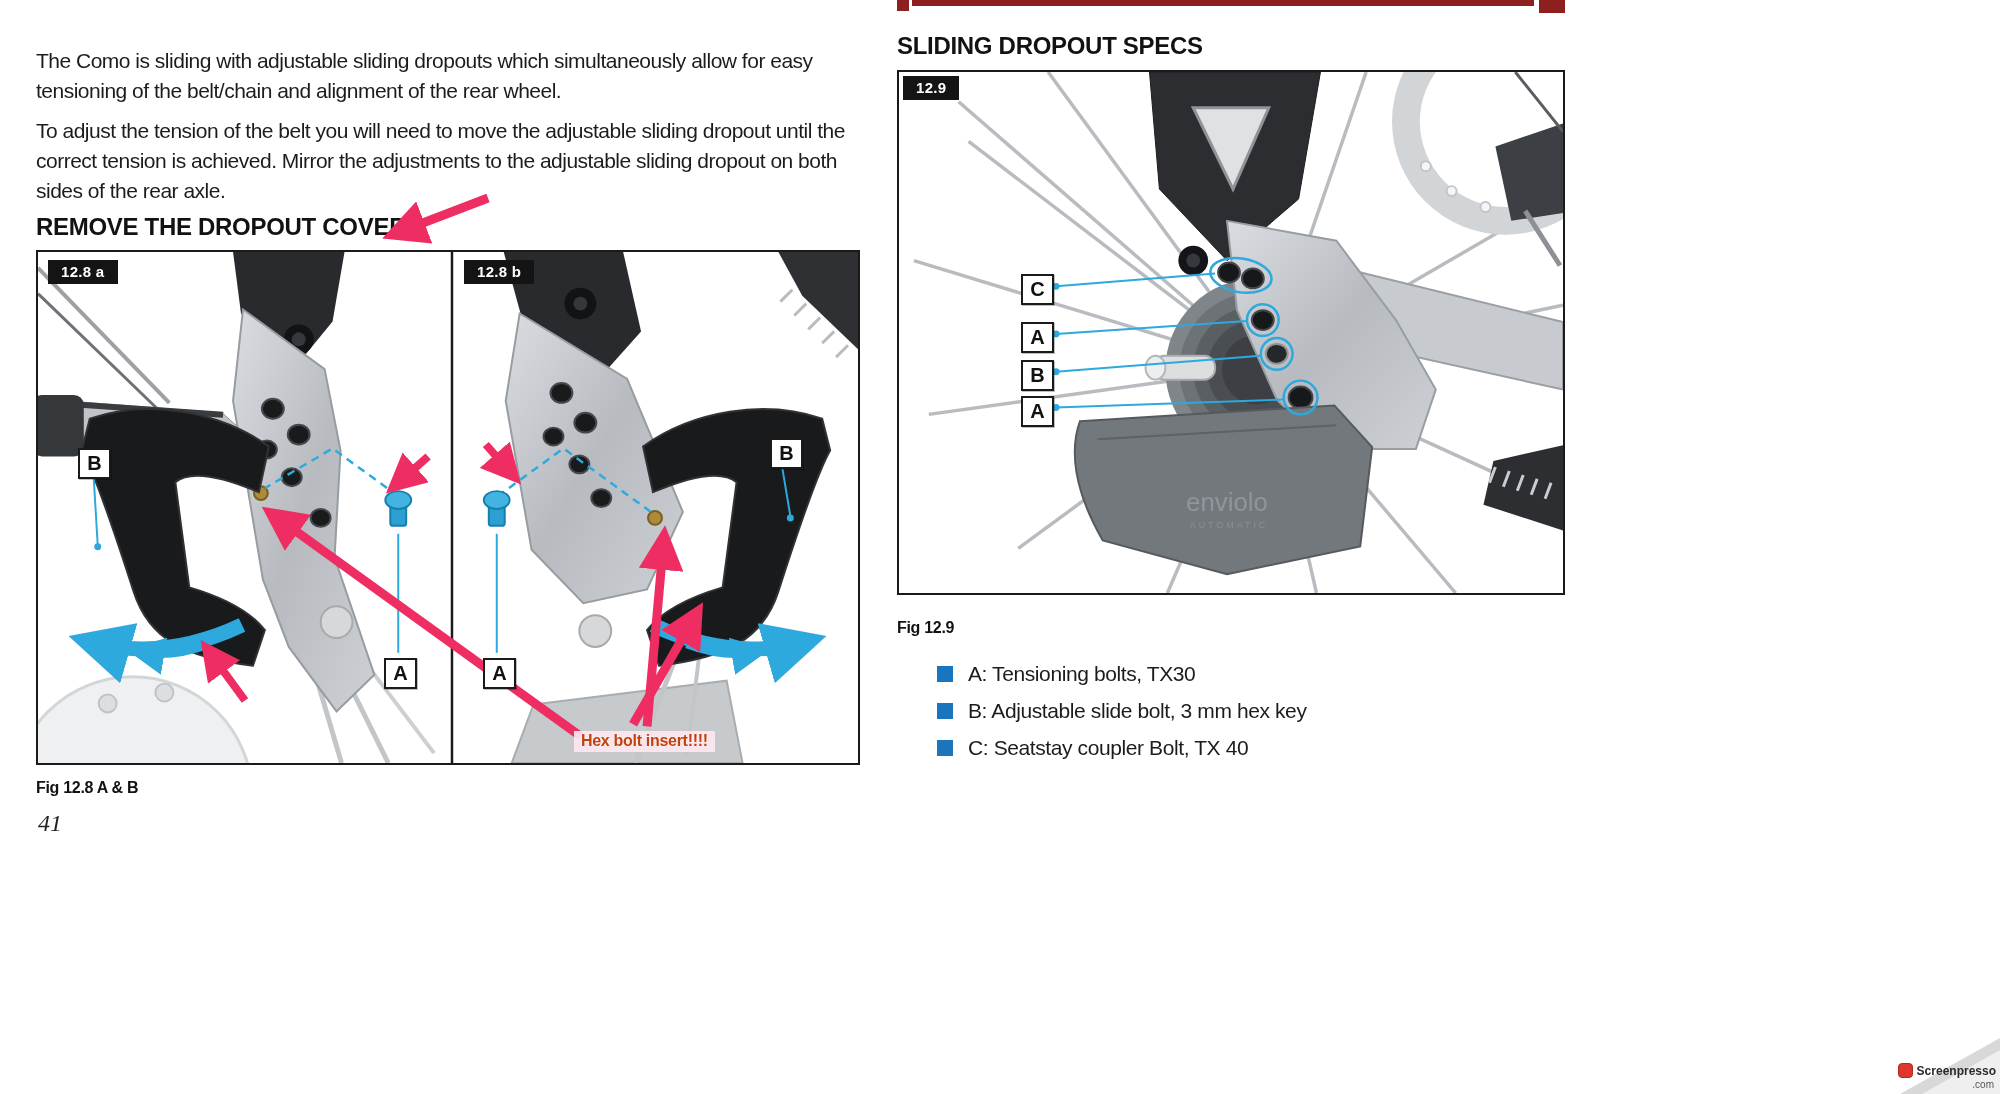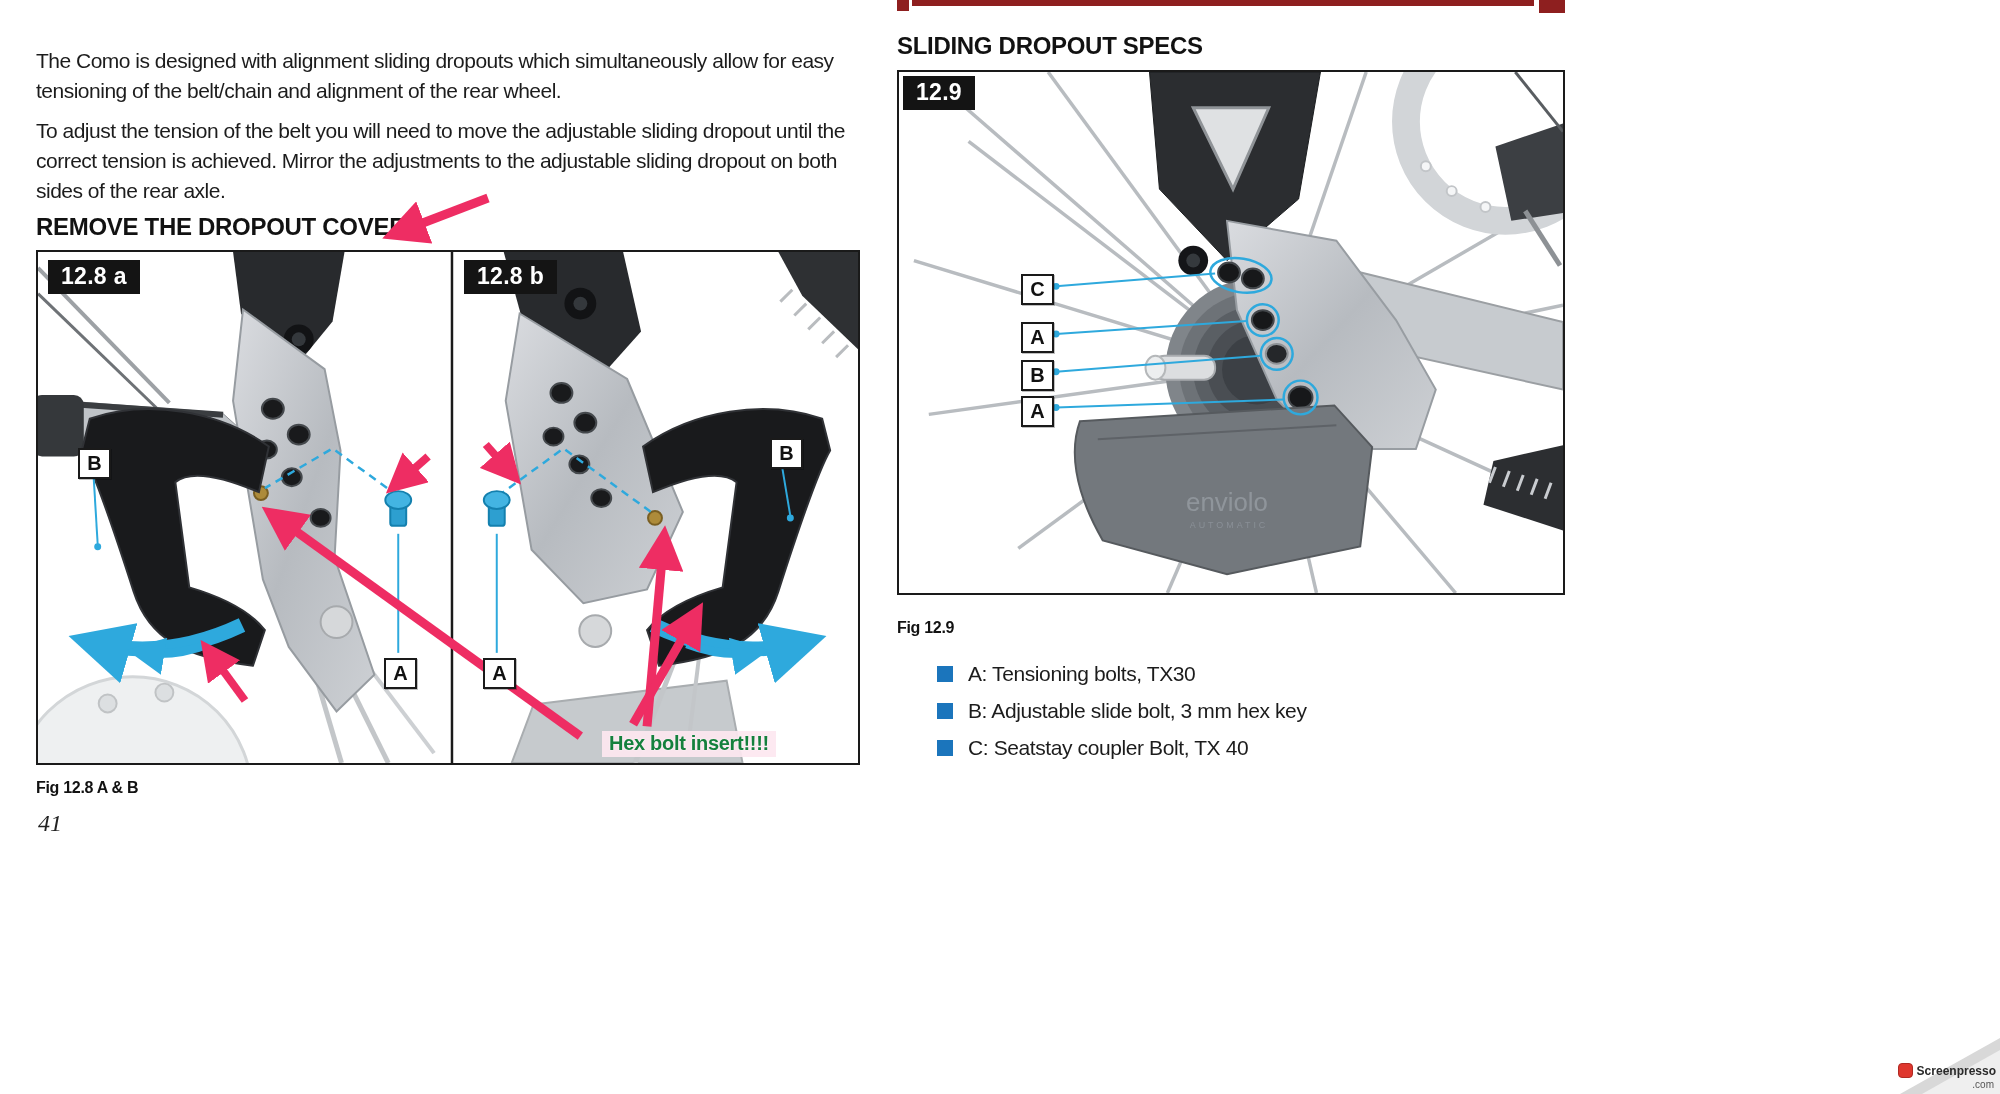--- a/index.html
+++ b/index.html
@@ -29,31 +29,31 @@
           color:#1c1c1c; letter-spacing:-0.5px; }
   .h2 { position:absolute; font-size:24px; font-weight:bold; color:#121212;
         letter-spacing:-0.3px; }
 
   .figure { position:absolute; border:2px solid #1a1a1a; background:#ffffff; }
   .fig128 { left:36px; top:250px; width:824px; height:515px; }
   .fig129 { left:897px; top:70px; width:668px; height:525px; }
   .figure svg { position:absolute; left:0; top:0; width:100%; height:100%; }
 
   .fig-tag { position:absolute; background:#141414; color:#ffffff; font-weight:bold;
-             font-size:23px; padding:3px 13px 4px; letter-spacing:0.3px; }
+             font-size:15px; padding:3px 13px 4px; letter-spacing:0.3px; }
 
   .callout { position:absolute; width:33px; height:31px; background:#ffffff;
              border:2px solid #1a1a1a; font-weight:bold; font-size:20px;
              display:flex; align-items:center; justify-content:center; color:#111;
              box-shadow:1px 1px 0 rgba(0,0,0,0.25); }
 
-  .hex-note { position:absolute; left:536px; top:479px; font-size:20px; font-weight:bold;
-              color:#15803d; background:rgba(253,231,240,0.92); padding:1px 7px 2px;
+  .hex-note { position:absolute; left:536px; top:479px; font-size:16px; font-weight:bold;
+              color:#c2410c; background:rgba(253,231,240,0.92); padding:1px 7px 2px;
               letter-spacing:-0.3px; white-space:nowrap;
-              text-shadow:0 0 2px #ffffff;margin-left:28px; }
+              text-shadow:0 0 2px #ffffff; }
 
   .caption { position:absolute; font-size:16px; font-weight:bold; color:#121212;
              letter-spacing:-0.3px; }
   .page-number { position:absolute; left:38px; top:810px; font-size:24px;
                  font-style:italic; font-family:"Liberation Serif", serif; color:#222; }
 
   .legend { position:absolute; left:897px; top:655px; }
   .legend-row { position:relative; height:37px; display:flex; align-items:center;padding-left:40px; }
   .legend-bullet { width:16px; height:16px; background:#1b75bc; margin-right:15px;
                    flex:none; }
@@ -75,21 +75,21 @@
 
 <div class="page">
 
 
   <div class="redbar">
     <span class="cap-l"></span>
     <span class="line"></span>
     <span class="cap-r"></span>
   </div>
 
-  <p class="para" style="top:46px;">The Como is designed with alignment sliding dropouts which simultaneously allow for easy tensioning of the belt/chain and alignment of the rear wheel.</p>
+  <p class="para" style="top:46px;">The Como is sliding with adjustable sliding dropouts which simultaneously allow for easy tensioning of the belt/chain and alignment of the rear wheel.</p>
   <p class="para" style="top:116px;">To adjust the tension of the belt you will need to move the adjustable sliding dropout until the correct tension is achieved. Mirror the adjustments to the adjustable sliding dropout on both sides of the rear axle.</p>
 
   <h2 class="h2" style="left:36px; top:213px;">REMOVE THE DROPOUT COVERS</h2>
 
   <svg class="abs" style="left:368px; top:188px;" width="130" height="60" viewBox="0 0 130 60">
     <defs>
       <marker id="mp2" markerWidth="5" markerHeight="5" refX="3.6" refY="2.5" orient="auto">
         <path d="M0,0 L5,2.5 L0,5 Z" fill="#ee2d63"></path>
       </marker>
     </defs>

